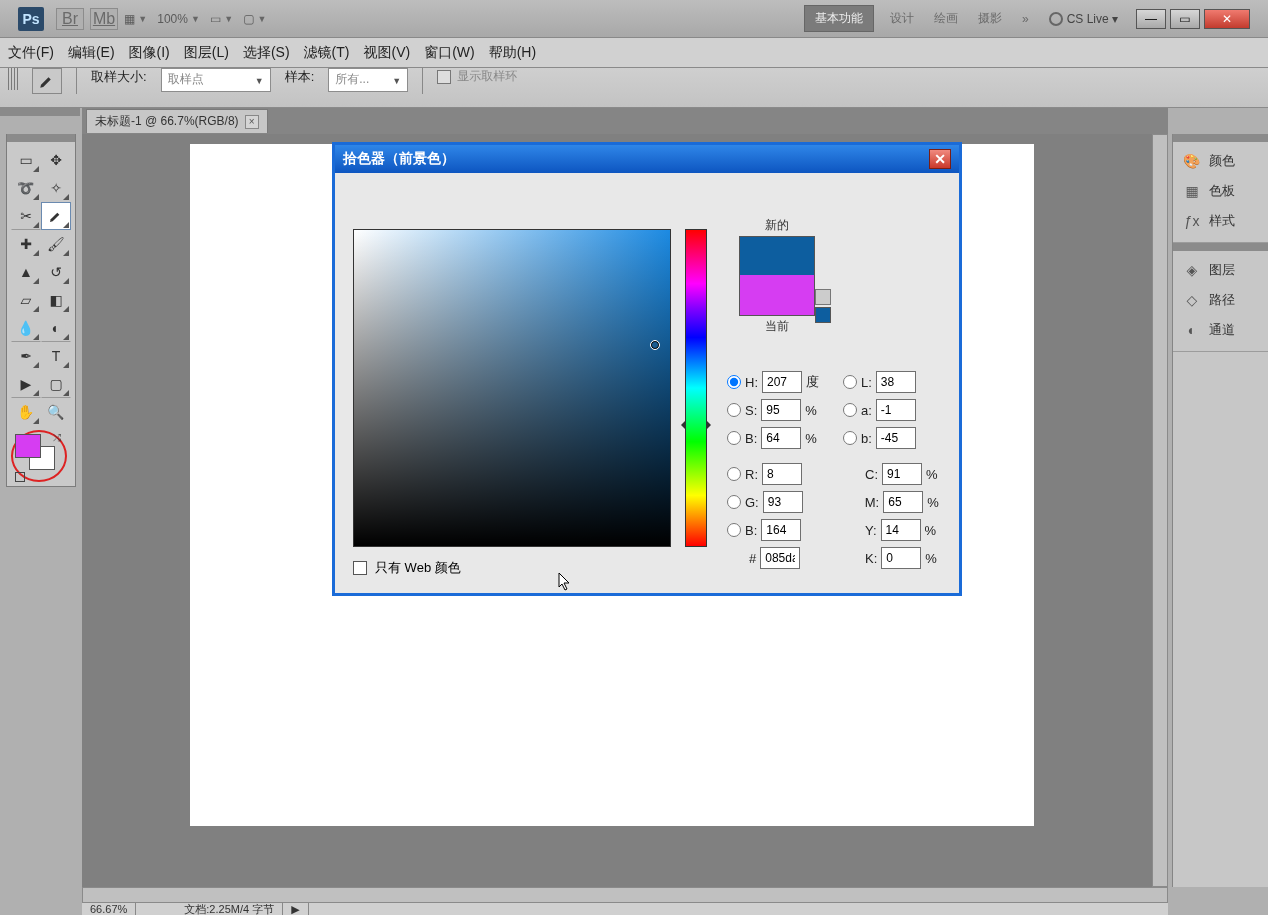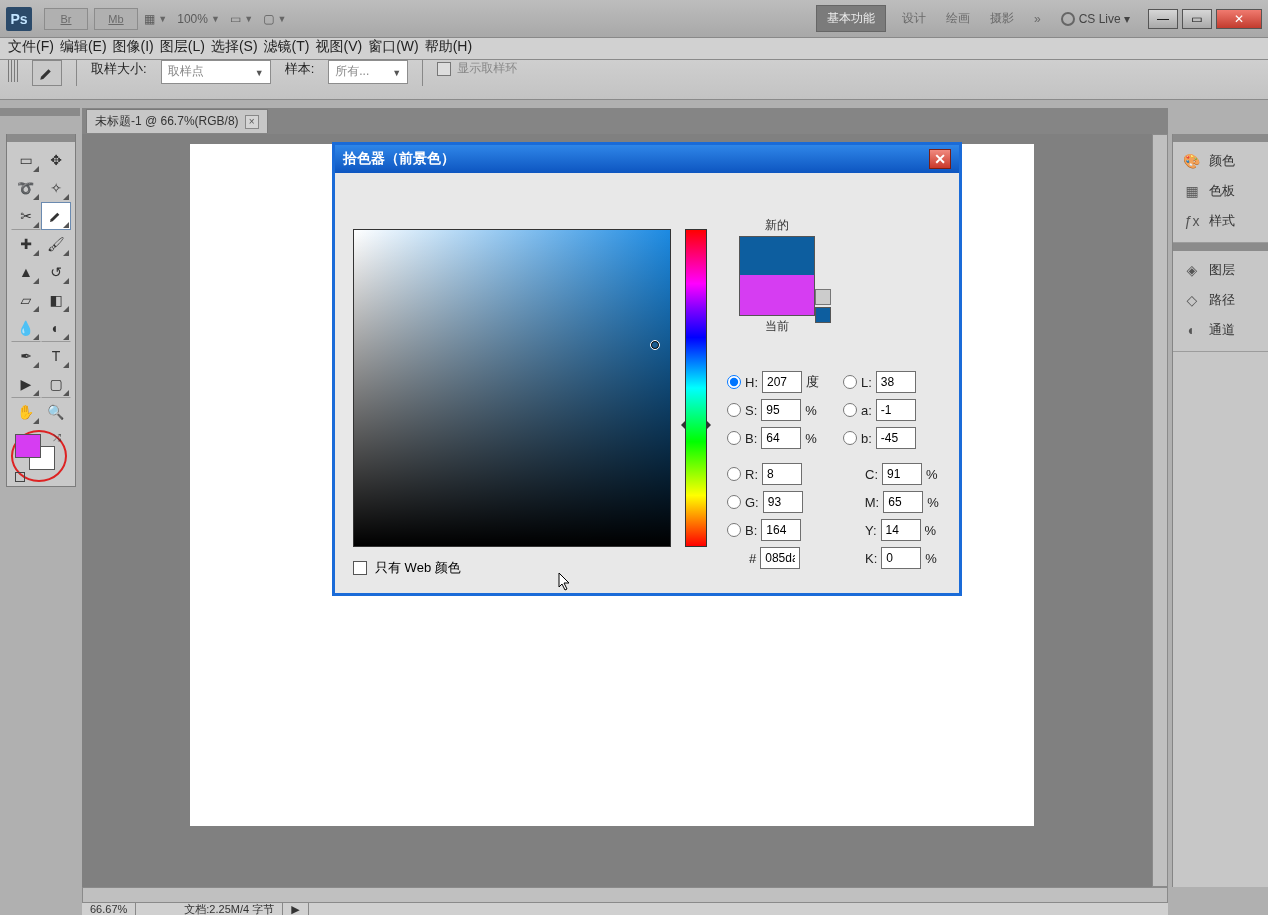--- a/index.html
+++ b/index.html
@@ -1,34 +1,34 @@
 <!DOCTYPE html>
 <html><head>
 <meta charset="utf-8">
 <style>
 * { box-sizing: border-box; margin: 0; padding: 0; font-family: "Microsoft YaHei", Tahoma, Arial, sans-serif; }
 body { width: 1268px; height: 915px; background: #b0b0b0; overflow: hidden; position: relative; font-size: 12px; }
 
 
-.titlebar { height: 38px; background: linear-gradient(#bdbdbd,#a8a8a8); border-bottom: 1px solid #898989; display: flex; align-items: center; padding: 0 6px; }
+.titlebar { height: 38px; background: linear-gradient(#bdbdbd,#a8a8a8); border-bottom: 1px solid #898989; display: flex; align-items: center; padding: 0 18px; }
 .titlebar .ps-logo { width: 26px; height: 24px; background:#2b4a6a; color:#c2e4ff; font-weight:bold; font-size:14px; border-radius:2px; display:flex; align-items:center; justify-content:center; margin-right:12px;}
-.titlebar .mini-btn { width:44px; height:22px; border:1px solid #8c8c8c; background:#b0b0b0; margin-right:6px; color:#6a6a6a; font-size:11px; display:flex; align-items:center; justify-content:center;text-decoration:underline;}
+.titlebar .mini-btn { width:28px; height:22px; border:1px solid #8c8c8c; background:#b0b0b0; margin-right:6px; color:#6a6a6a; font-size:16px; display:flex; align-items:center; justify-content:center;text-decoration:underline;}
 .titlebar .dd { margin-right:10px; color:#5a5a5a; display:flex; align-items:center; gap:3px; }
 .titlebar .dd .tri { font-size:9px; color:#666; }
 .titlebar .spacer { flex:1; }
 .titlebar .workspace { padding:4px 10px; background:#7b7b7b; color:#eee; border:1px solid #666; margin-right:6px; }
 .titlebar .ws-link { color:#6a6a6a; margin:0 10px; }
 .titlebar .cslive { margin:0 10px; color:#444; display:flex; align-items:center; gap:4px;}
 .titlebar .cslive .circle{width:14px;height:14px;border:2px solid #666;border-radius:50%;}
 .titlebar .winbtns { display:flex; gap:4px; margin-left:8px;}
 .titlebar .winbtn { width:30px; height:20px; border:1px solid #555; background:linear-gradient(#d7d7d7,#a9a9a9); display:flex; align-items:center; justify-content:center; font-size:12px; }
 .titlebar .winbtn.close { background:linear-gradient(#f07a6f,#c23b2e); color:#fff; width:46px; }
 
 
-.menubar { height: 22px; background:#d1d1d1; border-bottom:1px solid #8a8a8a; display:flex; align-items:flex-start; padding:0 8px; gap:6px; }
+.menubar { height: 30px; background:#d1d1d1; border-bottom:1px solid #8a8a8a; display:flex; align-items:center; padding:0 8px; gap:14px; }
 .menubar .mi { color:#222; font-size:14px; }
 
 
 .optionsbar { height: 40px; background:linear-gradient(#cfcfcf,#c3c3c3); border-bottom:1px solid #8a8a8a; display:flex; align-items:flex-start; padding:0 8px; gap:14px;}
 .optionsbar .handle { width:10px; height:22px; background:repeating-linear-gradient(90deg,#7a7a7a,#7a7a7a 1px,transparent 1px,transparent 3px); }
 .optionsbar .tool-ico { width:30px; height:26px; border:1px solid #888; background:#c9c9c9; display:flex; align-items:center; justify-content:center;}
 .optionsbar .lbl { font-size:13px; color:#222; }
 .optionsbar select, .optionsbar .combo { height:24px; border:1px solid #8d8d8d; background:#fff; font-size:12px; padding:2px 22px 2px 6px; color:#888; position:relative;}
 .optionsbar .combo .tri{position:absolute; right:6px; top:7px; font-size:9px; color:#555;}
 .optionsbar .chk { width:14px; height:14px; border:1px solid #777; background:#ddd; }

